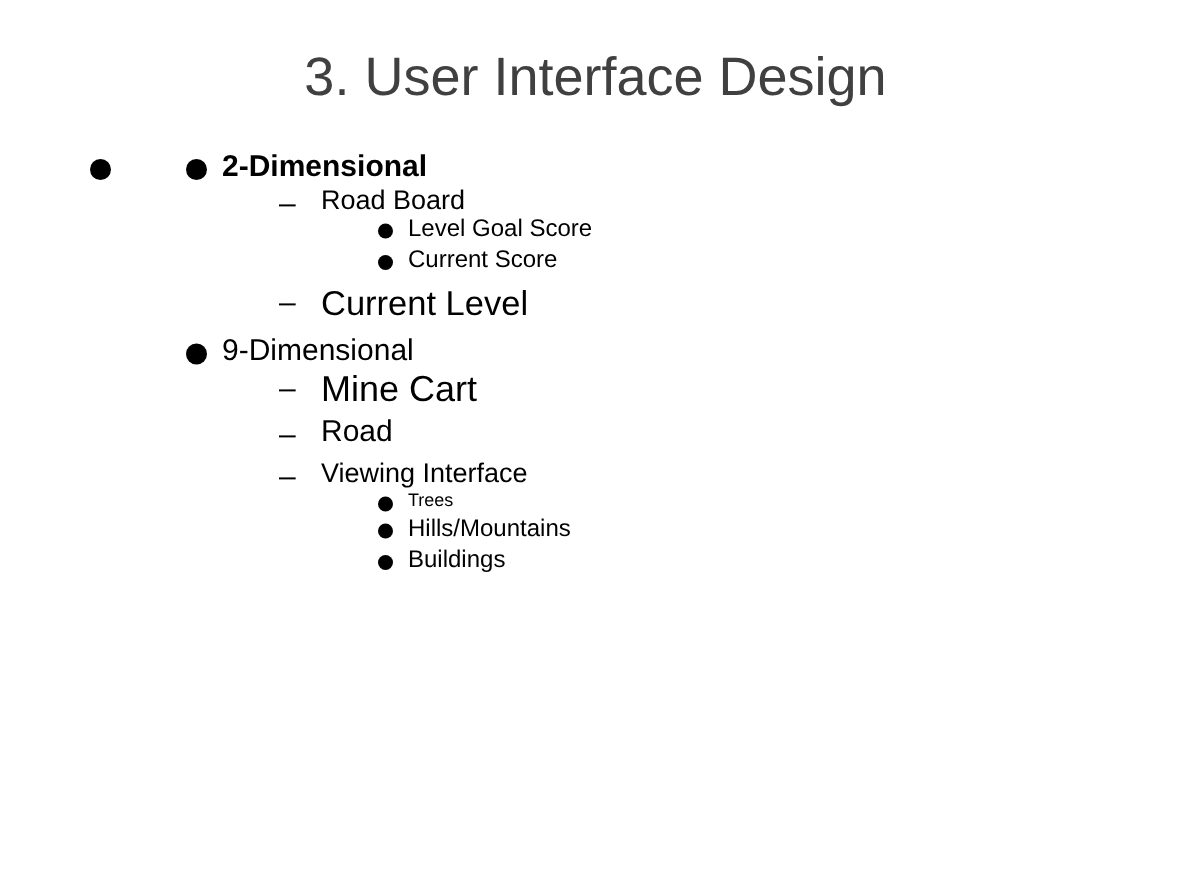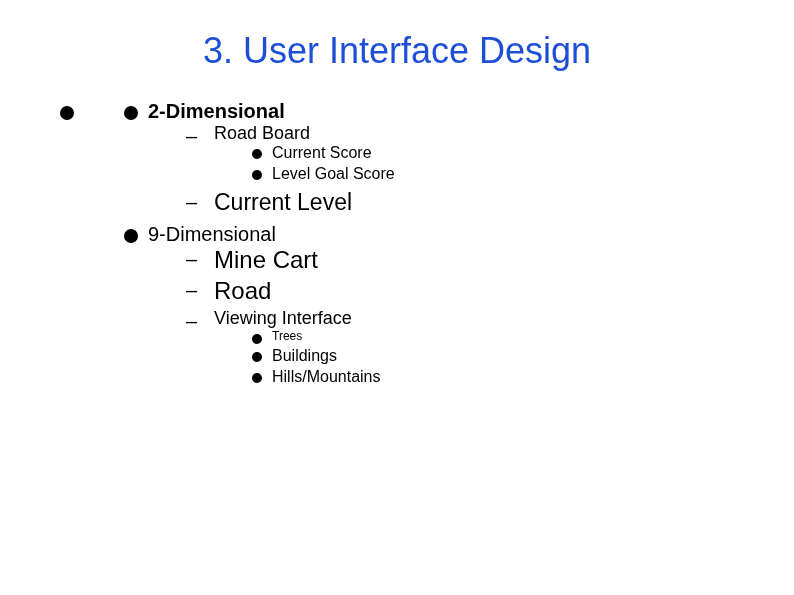--- a/index.html
+++ b/index.html
@@ -15,21 +15,21 @@
       height: 595px;
       overflow: hidden;
       padding: 30px 50px;
     }
 
     .title {
       font-size: 36px;
       font-weight: normal;
       text-align: center;
       margin-bottom: 28px;
-      color: #1d4ed8;
+      color: #404040;
     }
 
     .content {
       padding-left: 10px;
     }
 
     .level1 {
       list-style: none;
       margin-bottom: 6px;
     }
@@ -125,59 +125,59 @@
           <span class="bullet-filled"></span>
           <div><ul class="level2">
               <li class="level2-item">
                 <span class="bullet-filled"></span>
                 <div class="level2-content"><span style="font-size: 20px; font-weight: bold;">2-Dimensional</span><ul class="level3">
                     <li class="level3-item">
                       <span class="dash">–</span>
                       <div><span style="font-size: 18px;">Road Board</span><ul class="level4">
                           <li class="level4-item">
                             <span class="bullet-filled-sm"></span>
-                            <span style="font-size: 16px;">Current Score</span>
+                            <span style="font-size: 16px;">Level Goal Score</span>
                           </li>
                           <li class="level4-item">
                             <span class="bullet-filled-sm"></span>
-                            <span style="font-size: 16px;">Level Goal Score</span>
+                            <span style="font-size: 16px;">Current Score</span>
                           </li>
                         </ul></div>
                     </li>
                     <li class="level3-item">
                       <span class="dash">–</span>
                       <div><span style="font-size: 23px;">Current Level</span></div>
                     </li>
                   </ul></div>
               </li>
               <li class="level2-item">
                 <span class="bullet-filled"></span>
                 <div class="level2-content"><span style="font-size: 20px;">9-Dimensional</span><ul class="level3">
                     <li class="level3-item">
                       <span class="dash">–</span>
                       <div><span style="font-size: 24px;">Mine Cart</span></div>
                     </li>
                     <li class="level3-item">
                       <span class="dash">–</span>
-                      <div><span style="font-size: 24px; margin-top: 16px;">Road</span></div>
+                      <div><span style="font-size: 20px; margin-top: 16px;">Road</span></div>
                     </li>
                     <li class="level3-item">
                       <span class="dash">–</span>
                       <div><span style="font-size: 18px;">Viewing Interface</span><ul class="level4">
                           <li class="level4-item">
                             <span class="bullet-filled-sm"></span>
                             <span style="font-size: 12px;">Trees</span>
                           </li>
                           <li class="level4-item">
                             <span class="bullet-filled-sm"></span>
-                            <span style="font-size: 16px;">Buildings</span>
+                            <span style="font-size: 16px;">Hills/Mountains</span>
                           </li>
                           <li class="level4-item">
                             <span class="bullet-filled-sm"></span>
-                            <span style="font-size: 16px;">Hills/Mountains</span>
+                            <span style="font-size: 16px;">Buildings</span>
                           </li>
                         </ul></div>
                     </li>
                   </ul></div>
               </li>
             </ul></div>
         </li>
       </ul>
   </div>
 </div>

